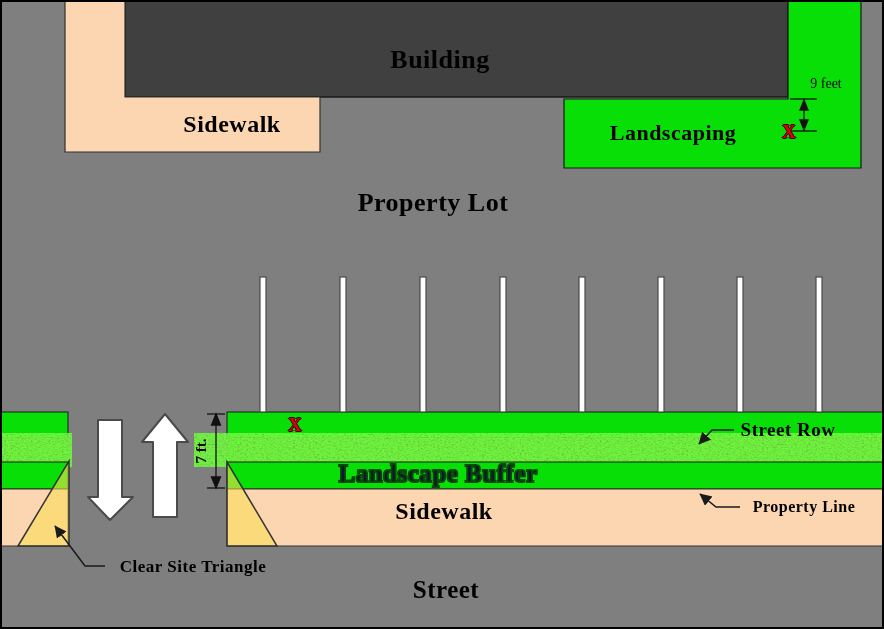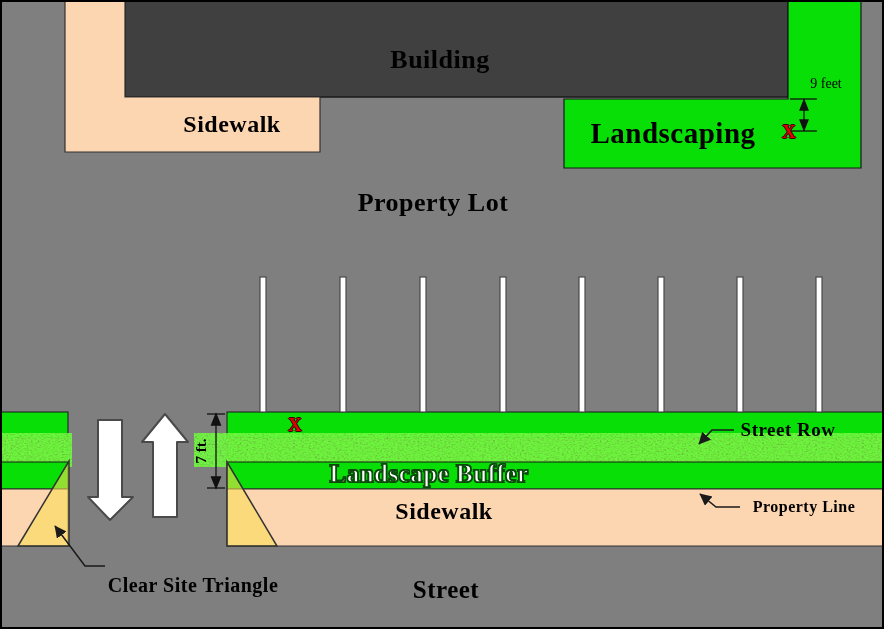--- a/index.html
+++ b/index.html
@@ -16,33 +16,33 @@
     position:absolute;
     transform:translate(-50%,-50%);
     white-space:nowrap;
     color:#000;
     font-weight:700;
     z-index:20;
     letter-spacing:0.5px;
   }
   .lbl-building{left:440px;top:60px;font-size:26px;}
   .lbl-sidewalk-top{left:232px;top:124px;font-size:24px;}
-  .lbl-landscaping{left:673px;top:133px;font-size:29px;}
+  .lbl-landscaping{left:673px;top:133px;font-size:22px;}
   .lbl-parking{left:433px;top:203px;font-size:26px;}
   .lbl-buffer{
-    left:429px;top:474px;font-size:25px;
-    color:#ffffff;
+    left:438px;top:474px;font-size:25px;
+    color:#0f172a;
     -webkit-text-stroke:1.3px #0a4a0a;
     text-shadow:1px 1px 0 #0a4a0a,-1px 1px 0 #0a4a0a,1px -1px 0 #0a4a0a,-1px -1px 0 #0a4a0a;
   }
   .lbl-sidewalk-bottom{left:444px;top:511px;font-size:24px;}
   .lbl-street{left:446px;top:590px;font-size:25px;}
   .lbl-shrub-row{left:788px;top:430px;font-size:19px;}
   .lbl-property-line{left:804px;top:507px;font-size:16px;}
-  .lbl-clear-site{left:193px;top:567px;font-size:20px;margin-top:18px;}
+  .lbl-clear-site{left:193px;top:567px;font-size:17px;}
   .lbl-5feet{left:826px;top:84px;font-size:14px;font-weight:400;letter-spacing:0;}
   .lbl-7ft{left:201px;top:451px;font-size:15px;font-weight:700;transform:translate(-50%,-50%) rotate(-90deg);letter-spacing:0;}
   .xmark{
     font-size:19px;font-weight:700;color:#e00000;
     text-shadow:1px 0 0 #3a0000,-1px 0 0 #3a0000,0 1px 0 #3a0000,0 -1px 0 #3a0000;
   }
   .xmark-landscaping{left:789px;top:132px;}
   .xmark-buffer{left:295px;top:425px;}
 </style>
 </head>

